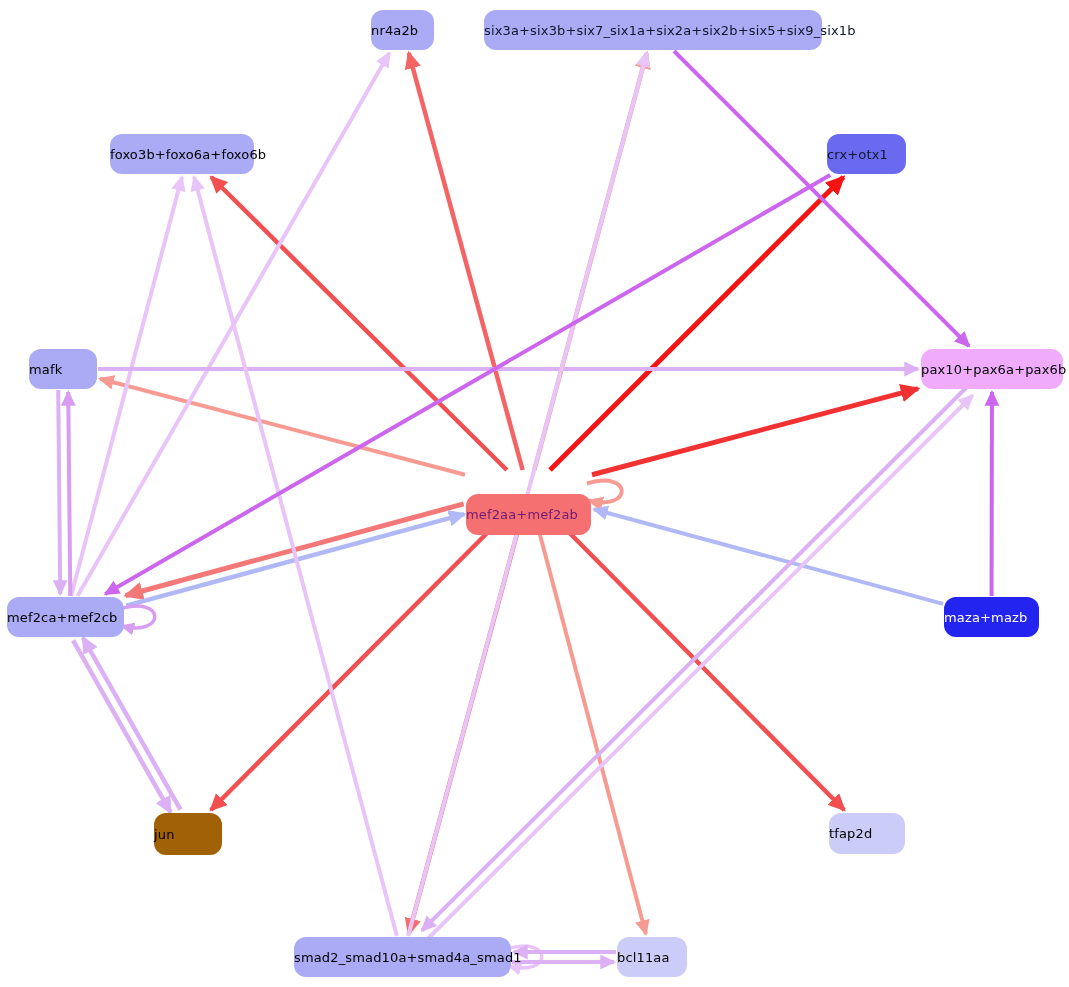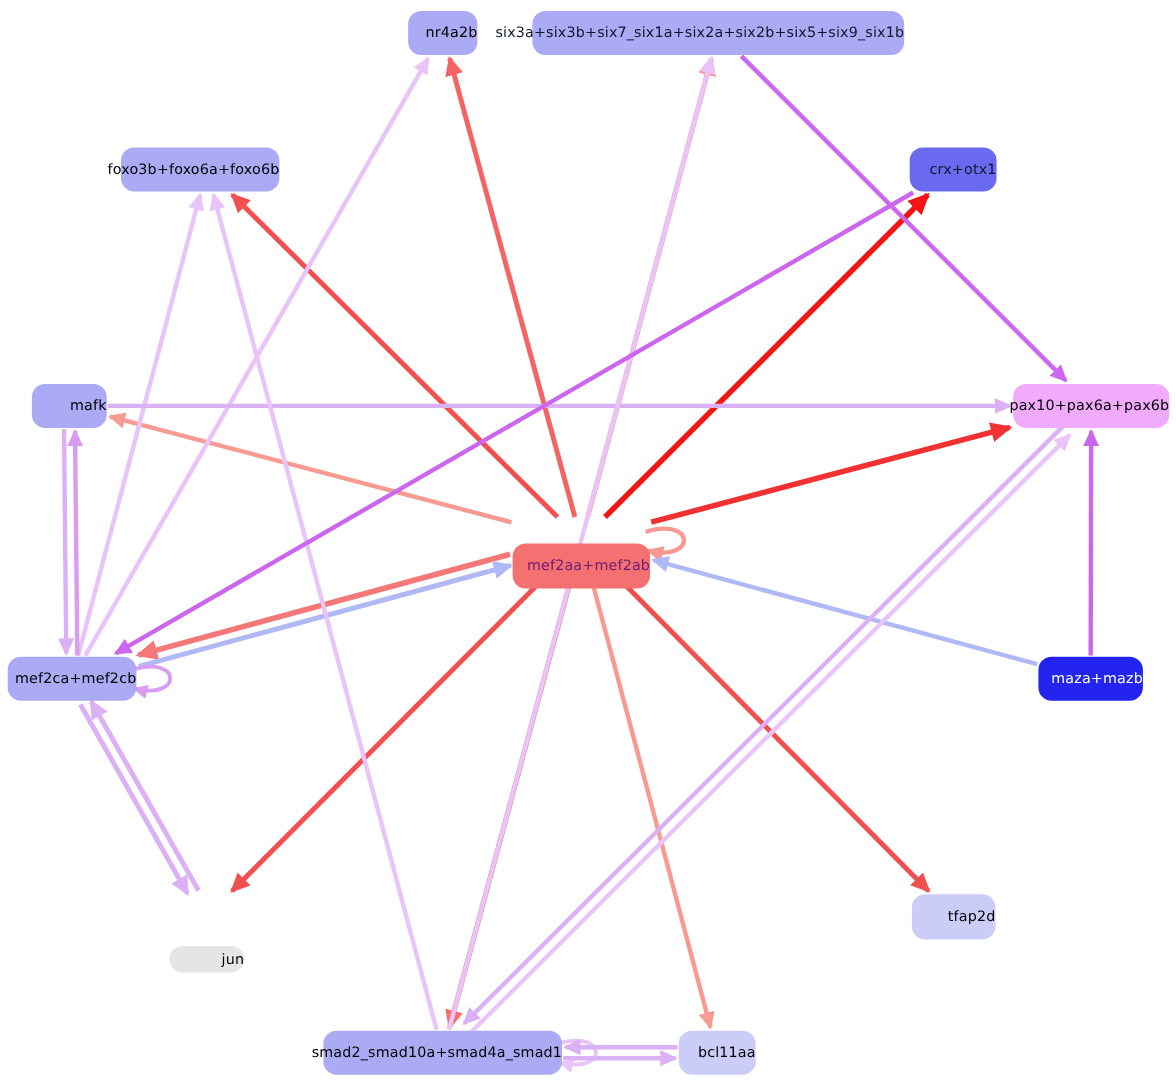--- a/index.html
+++ b/index.html
@@ -22,21 +22,21 @@
     left: 0;
     top: 0;
     width: 1069px;
     height: 987px;
   }
   .node {
     position: absolute;
     box-sizing: border-box;
     display: flex;
     align-items: center;
-    justify-content: flex-end;
+    justify-content: flex-start;
     border-radius: 12px;
     font-size: 13px;
     white-space: nowrap;
     letter-spacing: 0.15px;
     z-index: 5;
   }
   .node-label {
     pointer-events: none;
   }
 </style>
@@ -197,21 +197,21 @@
       </div>
       <div class="node" style="left: 466px; top: 494px; width: 125px; height: 41px; background: rgb(245, 112, 112); color: #701a75;">
         <span class="node-label">mef2aa+mef2ab</span>
       </div>
       <div class="node" style="left: 7px; top: 597px; width: 117px; height: 40px; background: rgb(170, 170, 245); color: rgb(0, 0, 0);">
         <span class="node-label">mef2ca+mef2cb</span>
       </div>
       <div class="node" style="left: 944px; top: 597px; width: 95px; height: 40px; background: rgb(36, 36, 240); color: rgb(255, 255, 255);">
         <span class="node-label">maza+mazb</span>
       </div>
-      <div class="node" style="left: 154px; top: 813px; width: 68px; height: 24px; background: #e5e5e5; color: rgb(0, 0, 0); margin-top: 47px;">
+      <div class="node" style="left: 154px; top: 813px; width: 68px; height: 42px; background: #a16207; color: rgb(0, 0, 0);">
         <span class="node-label">jun</span>
       </div>
       <div class="node" style="left: 829px; top: 813px; width: 76px; height: 41px; background: rgb(204, 204, 248); color: rgb(0, 0, 0);">
         <span class="node-label">tfap2d</span>
       </div>
       <div class="node" style="left: 294px; top: 937px; width: 217px; height: 40px; background: rgb(170, 170, 245); color: rgb(0, 0, 0);">
         <span class="node-label">smad2_smad10a+smad4a_smad1</span>
       </div>
       <div class="node" style="left: 617px; top: 937px; width: 70px; height: 40px; background: rgb(204, 204, 248); color: rgb(0, 0, 0);">
         <span class="node-label">bcl11aa</span>

